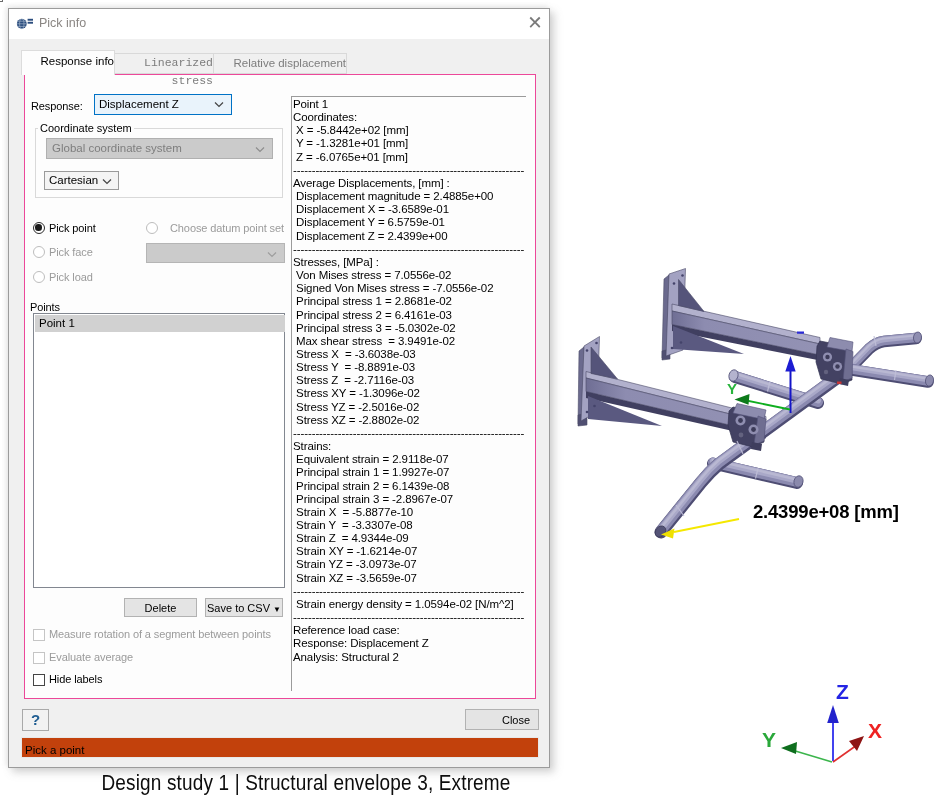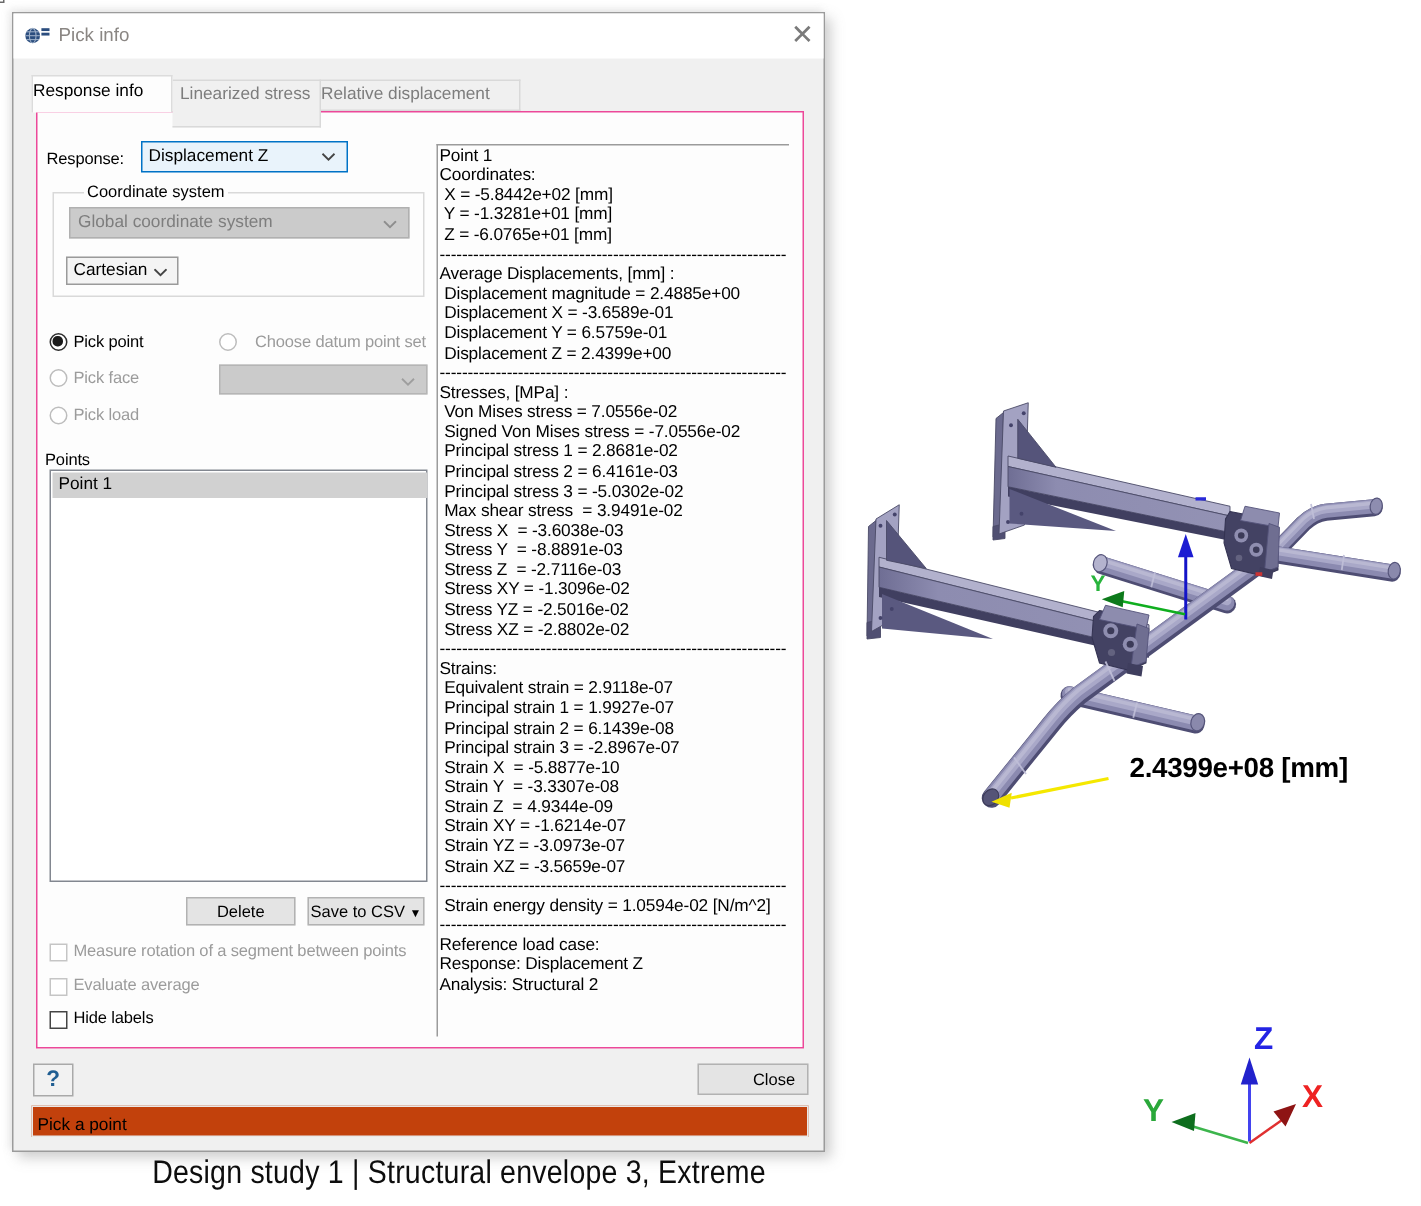--- a/index.html
+++ b/index.html
@@ -2,33 +2,33 @@
 <html><head>
 <meta charset="utf-8">
 <style>
 * { margin:0; padding:0; box-sizing:border-box; }
 html,body { width:947px; height:804px; background:#ffffff; font-family:"Liberation Sans",sans-serif; position:relative; overflow:hidden; }
 #dlg { position:absolute; left:8px; top:8px; width:542px; height:760px; background:#f0f0f0; border:1px solid #9b9b9b; box-shadow:4px 4px 8px rgba(120,120,120,0.35), -2px -2px 5px rgba(150,150,150,0.18); }
 #titlebar { position:absolute; left:0; top:0; width:540px; height:30px; background:#ffffff; }
 #title { position:absolute; left:30px; top:7px; font-size:12.5px; color:#8a8683; }
 #closex { position:absolute; left:514px; top:4px; width:24px; height:22px; color:#7a7a7a; font-size:18.5px; font-weight:400; text-align:center; line-height:20px; }
 
-.tab { position:absolute; font-size:11.5px; text-align:left; }
+.tab { position:absolute; font-size:11.5px; text-align:right; }
 #tab1 { left:12px; top:41px; width:94px; height:25px; background:#fdfdfd; border:1px solid #dcdcdc; border-bottom:none; color:#000; line-height:21px; z-index:3; }
-#tab2 { left:106px; top:44px; width:99px; height:32px; background:#f0f0f0; border:1px solid #d9d9d9; border-left:none; color:#7d7d7d; line-height:18px; z-index:2;}
+#tab2 { left:106px; top:44px; width:99px; height:21px; background:#f0f0f0; border:1px solid #d9d9d9; border-left:none; color:#7d7d7d; line-height:18px; z-index:2;font-family:Liberation Mono, monospace;}
 #tab3 { left:205px; top:44px; width:133px; height:21px; background:#f0f0f0; border:1px solid #d9d9d9; border-left:none; color:#7d7d7d; line-height:18px; z-index:2;}
 #page { position:absolute; left:15px; top:65px; width:512px; height:625px; background:#fdfdfd; border:1px solid #ec4899; z-index:1; }
 
 .lbl { position:absolute; font-size:11px; color:#000; white-space:nowrap; letter-spacing:-0.1px; }
 .dis { color:#9b9b9b; }
 #cmbResp { position:absolute; left:69px; top:19px; width:138px; height:21px; background:#e9f3fb; border:1px solid #0072c6; }
 #cmbResp span { position:absolute; left:4px; top:3px; font-size:11.5px; color:#000; }
 .chev { position:absolute; width:10px; height:6px; }
 #grp { position:absolute; left:10px; top:53px; width:248px; height:70px; border:1px solid #d9d9d9; }
-#grpLbl { position:absolute; left:13px; top:47px; font-size:11px; color:#000; background:#fdfdfd; padding:0 2px;margin-left:18px; }
+#grpLbl { position:absolute; left:13px; top:47px; font-size:11px; color:#000; background:#fdfdfd; padding:0 2px; }
 #cmbGlobal { position:absolute; left:21px; top:63px; width:227px; height:21px; background:#cbcbcb; border:1px solid #b0b0b0; }
 #cmbGlobal span { position:absolute; left:5px; top:3px; font-size:11.5px; color:#7e7e7e; }
 #cmbCart { position:absolute; left:19px; top:96px; width:75px; height:19px; background:#f4f4f4; border:1px solid #9a9a9a; }
 #cmbCart span { position:absolute; left:4px; top:2px; font-size:11.5px; color:#000; }
 .radio { position:absolute; width:12px; height:12px; border-radius:50%; background:#fff; }
 .r-on { border:1.5px solid #2c2c2c; }
 .r-on::after { content:""; position:absolute; left:1.2px; top:1.2px; width:6.6px; height:6.6px; border-radius:50%; background:#1b1b1b; }
 .r-off { border:1px solid #bdbdbd; }
 #cmbDis2 { position:absolute; left:121px; top:168px; width:139px; height:20px; background:#cbcbcb; border:1px solid #b5b5b5; }
 #listbox { position:absolute; left:8px; top:238px; width:252px; height:275px; background:#fff; border:1px solid #828790; }

